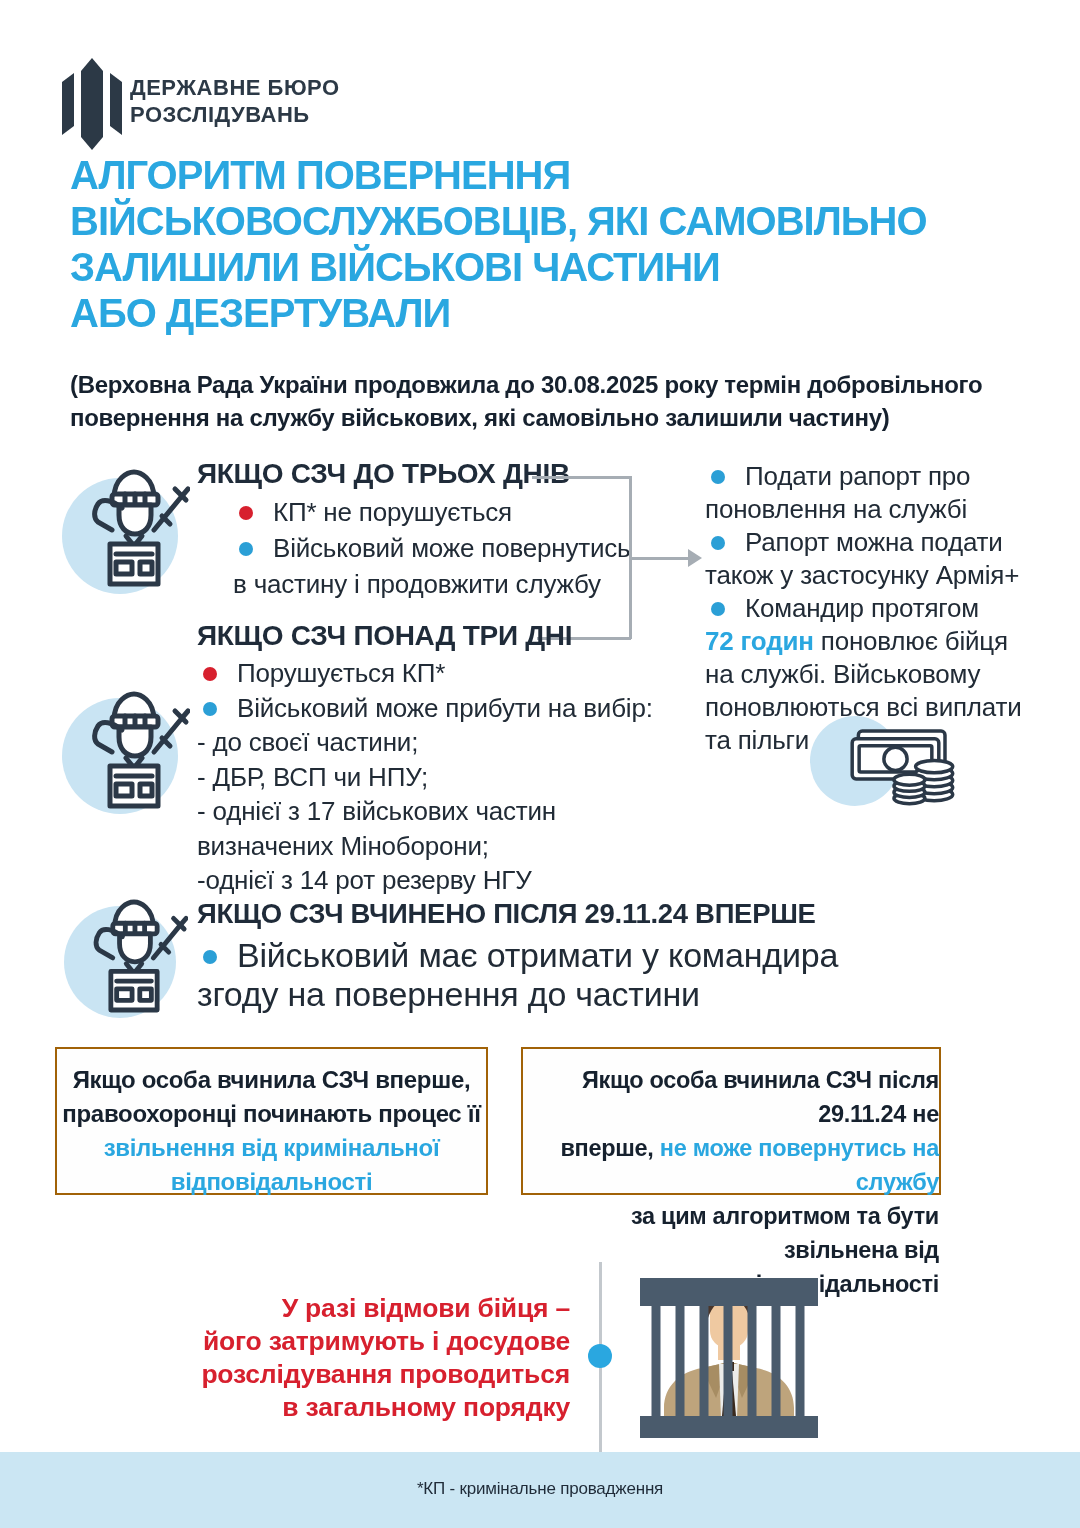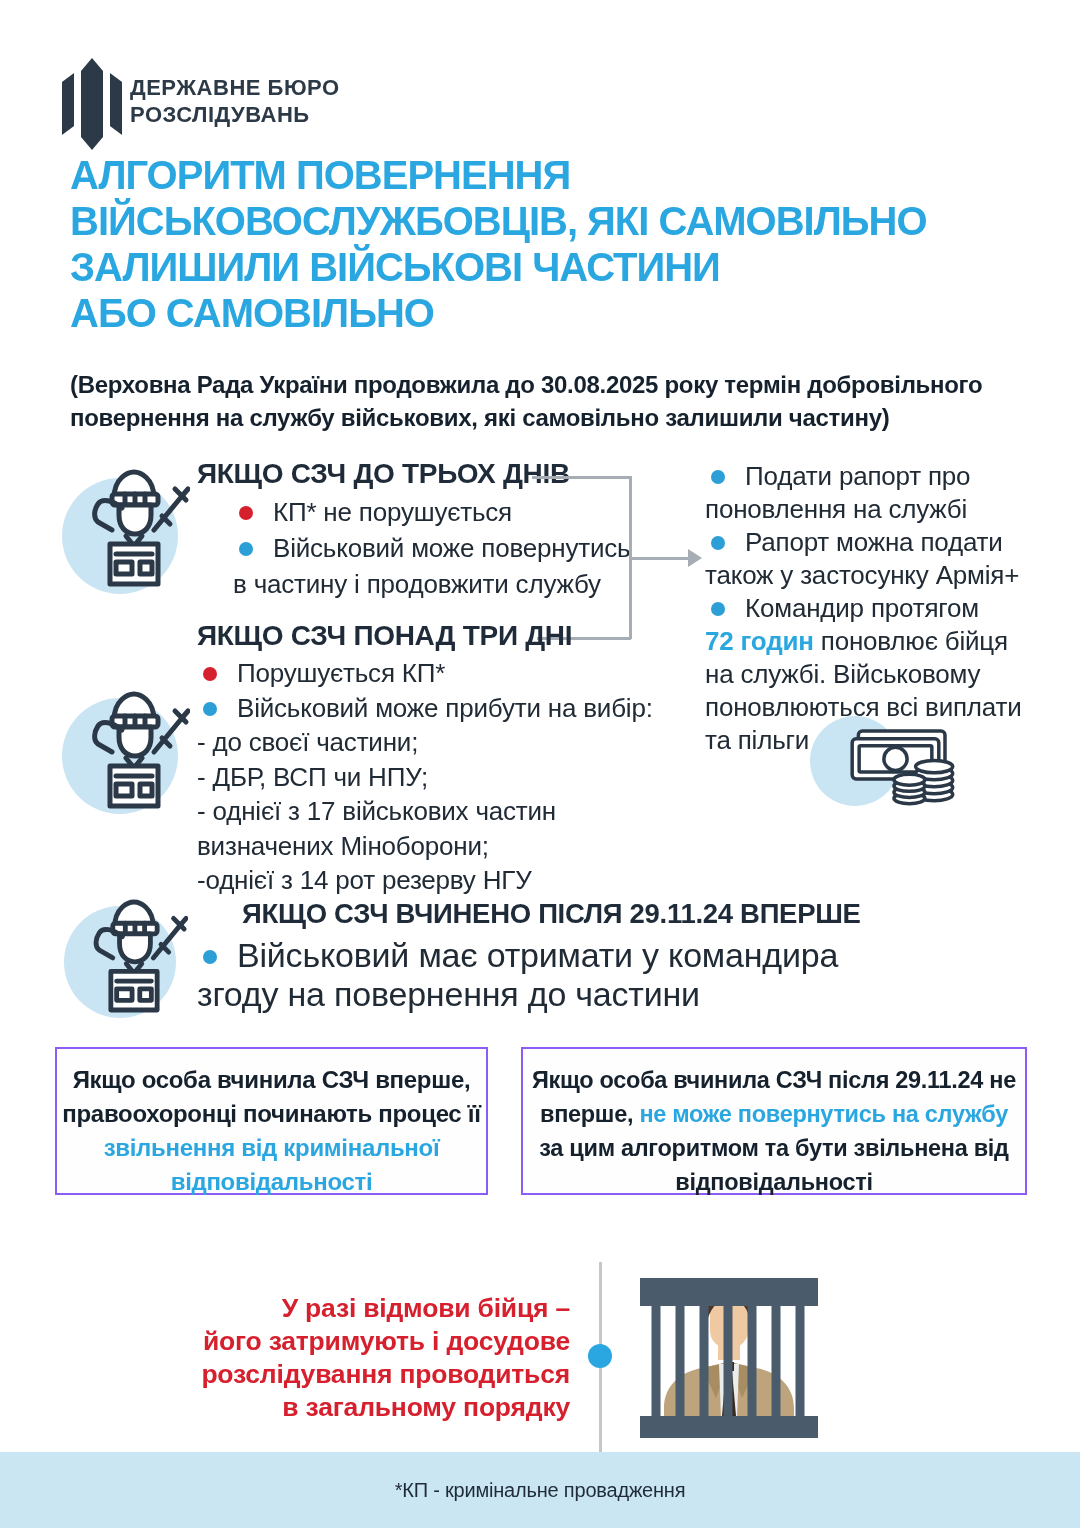--- a/index.html
+++ b/index.html
@@ -16,49 +16,49 @@
   .body-lines{font-size:26px;color:#212b36;letter-spacing:-.2px;}
   .body-lines .line{white-space:nowrap;}
   .dot{display:inline-block;width:14px;height:14px;border-radius:50%;margin:0 20px 2px 6px;vertical-align:middle;}
   .dot.red{background:#d7202e;}
   .dot.blue{background:#2b9fd6;}
   .blue-strong{color:#2aa7e0;font-weight:bold;}
   .circle{border-radius:50%;background:#c9e4f3;}
   
   .conn{background:#a6adb4;}
   
-  .note-box{border:2px solid #8b5cf6;background:#fefefe;text-align:center;font-weight:bold;
+  .note-box{border:2px solid #a16207;background:#fefefe;text-align:center;font-weight:bold;
             font-size:23.5px;line-height:34px;letter-spacing:-.3px;color:#16212e;padding-top:14px;box-sizing:border-box;}
   .note-blue{color:#2aa7e0;}
   
   .refusal{font-size:26.5px;font-weight:bold;color:#d7202e;line-height:33px;text-align:right;letter-spacing:-.2px;}
   
   .footer-band{background:#cbe6f3;}
-  .footnote{font-size:20px;color:#1f2b38;text-align:center;letter-spacing:-.2px;}
+  .footnote{font-size:17px;color:#1f2b38;text-align:center;letter-spacing:-.2px;}
 </style>
 </head>
 <body>
 
 <div id="page">
 
   <svg class="abs" style="left:60px;top:58px;" width="64" height="92" viewBox="0 0 64 92">
     <polygon points="32,0 43,13 43,79 32,92 21,79 21,13" fill="#2c3946"></polygon>
     <polygon points="2,24 14,15 14,68 2,77" fill="#2c3946"></polygon>
     <polygon points="62,24 50,15 50,68 62,77" fill="#2c3946"></polygon>
   </svg>
   <div class="abs logo-text" style="left:130px;top:74px;">
     <div>ДЕРЖАВНЕ БЮРО</div>
     <div>РОЗСЛІДУВАНЬ</div>
   </div>
 
   <div class="abs" style="left:70px;top:152px;">
     <div class="title-line">АЛГОРИТМ ПОВЕРНЕННЯ</div>
     <div class="title-line">ВІЙСЬКОВОСЛУЖБОВЦІВ, ЯКІ САМОВІЛЬНО</div>
     <div class="title-line">ЗАЛИШИЛИ ВІЙСЬКОВІ ЧАСТИНИ</div>
-    <div class="title-line">АБО САМОВІЛЬНО</div>
+    <div class="title-line">АБО ДЕЗЕРТУВАЛИ</div>
   </div>
 
   <div class="abs" style="left:70px;top:368px;">
     <div class="subtitle">(Верховна Рада України продовжила до 30.08.2025 року термін добровільного</div>
     <div class="subtitle">повернення на службу військових, які самовільно залишили частину)</div>
   </div>
 
   <div class="abs circle" style="left:62px;top:478px;width:116px;height:116px;"></div>
   <svg class="abs" style="left:78px;top:466px;" width="112" height="124" viewBox="0 0 112 124" fill="none" stroke="#2b3847" stroke-width="5" stroke-linecap="round" stroke-linejoin="round">
     <line x1="76" y1="64" x2="104" y2="30"></line>
@@ -162,33 +162,33 @@
       <line x1="57" y1="28" x2="57" y2="39"></line>
       <line x1="67" y1="28" x2="67" y2="39"></line>
     <path d="M41,39 h32 v10 c0,12 -7,19 -16,19 c-9,0 -16,-7 -16,-19 Z" fill="#fff"></path>
     <path d="M44,42 C34,34 24,32 20,38 C16,44 15,52 20,56 L34,64"></path>
     <path d="M48,70 L56,80 L64,70"></path>
     <path d="M32,78 H80 V118 H32 Z" fill="#fff"></path>
     <line x1="38" y1="88" x2="74" y2="88"></line>
     <rect x="38" y="96" width="16" height="12"></rect>
       <rect x="62" y="96" width="12" height="12"></rect>
   </svg>
-  <div class="abs sec-heading" style="left:197px;top:898px;font-size:27.5px;margin-left:45px;">ЯКЩО СЗЧ ВЧИНЕНО ПІСЛЯ 29.11.24 ВПЕРШЕ</div>
+  <div class="abs sec-heading" style="left:197px;top:898px;font-size:27.5px;">ЯКЩО СЗЧ ВЧИНЕНО ПІСЛЯ 29.11.24 ВПЕРШЕ</div>
   <div class="abs body-lines" style="left:197px;top:936px;line-height:39px;font-size:34px;">
     <div class="line"><span class="dot blue"></span><span>Військовий має отримати у командира</span></div>
     <div class="line">згоду на повернення до частини</div>
   </div>
 
   <div class="abs note-box" style="left:55px;top:1047px;width:433px;height:148px;font-size:24px;">
     <div>Якщо особа вчинила СЗЧ вперше,</div>
     <div>правоохоронці починають процес її</div>
     <div class="note-blue">звільнення від кримінальної</div>
     <div class="note-blue">відповідальності</div>
   </div>
-  <div class="abs note-box" style="left:521px;top:1047px;width:506px;height:148px;">
+  <div class="abs note-box" style="left:521px;top:1047px;width:420px;height:148px;text-align:right;">
     <div>Якщо особа вчинила СЗЧ після 29.11.24 не</div>
     <div><span>вперше, </span><span class="note-blue">не може повернутись на службу</span></div>
     <div>за цим алгоритмом та бути звільнена від</div>
     <div>відповідальності</div>
   </div>
 
   <div class="abs refusal" style="left:180px;top:1292px;width:390px;">
     <div>У разі відмови бійця –</div>
     <div>його затримують і досудове</div>
     <div>розслідування проводиться</div>

